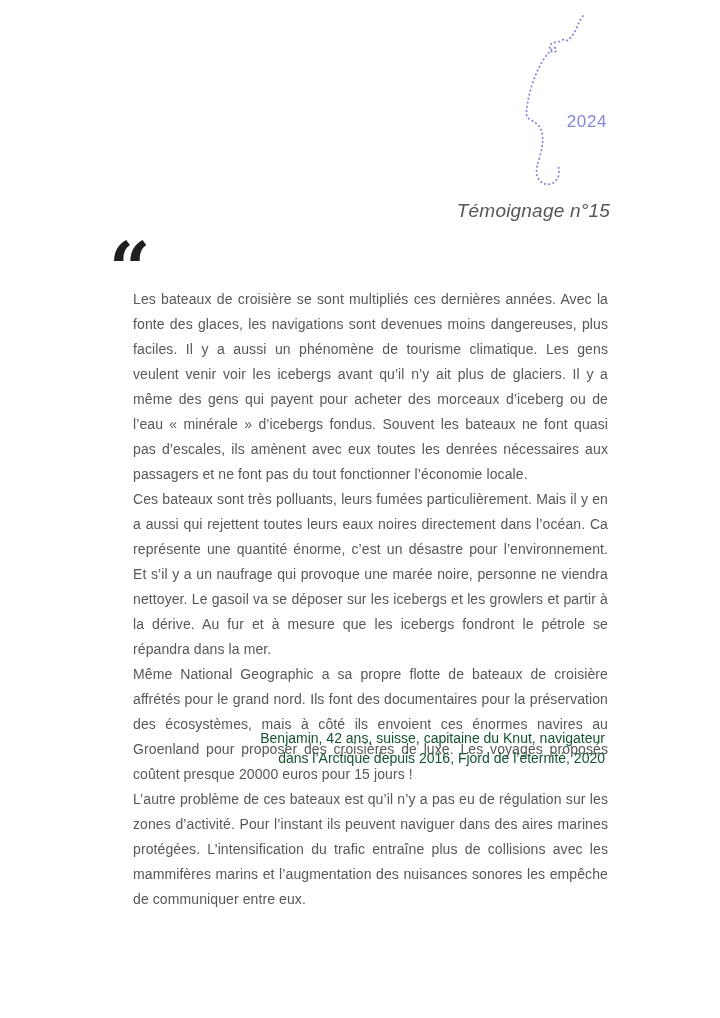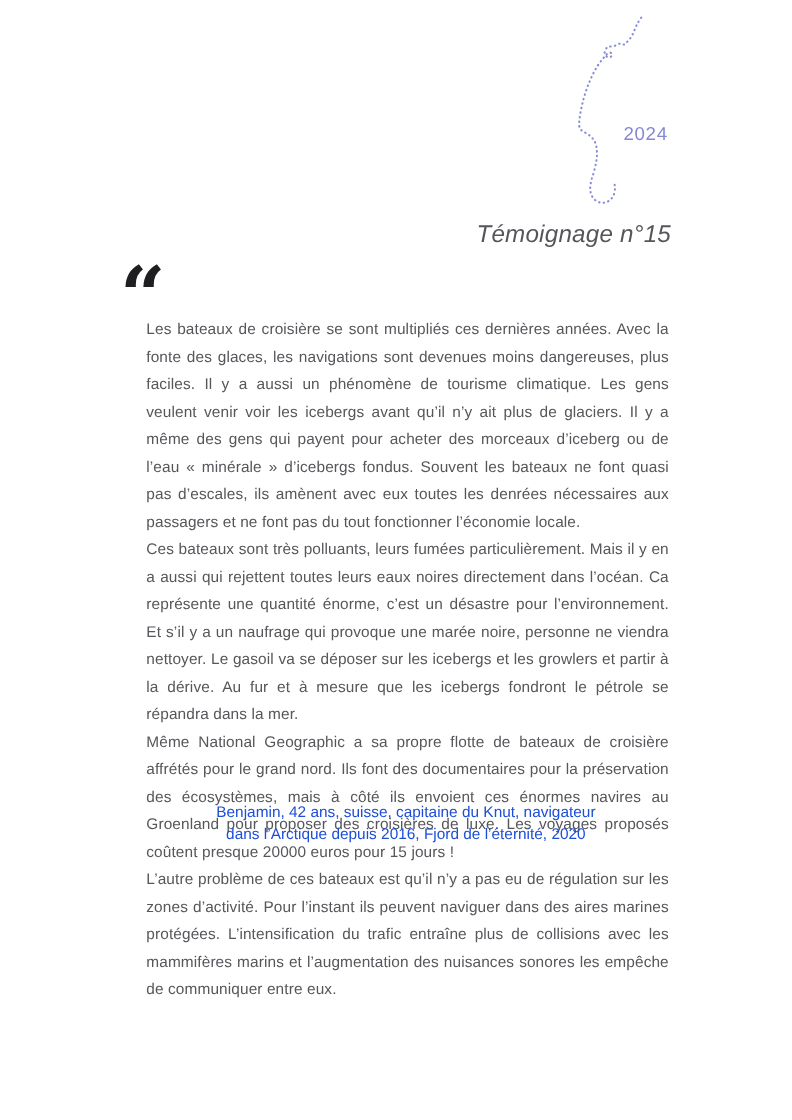--- a/index.html
+++ b/index.html
@@ -23,21 +23,21 @@
     top: 112px;
     right: 113px;
     font-size: 17px;
     letter-spacing: 0.6px;
     color: #8489d6;
   }
   .heading {
     position: absolute;
     top: 200px;
     right: 110px;
-    font-size: 22px;
+    font-size: 19px;
     font-style: italic;
     color: #55565a;
     letter-spacing: 0.2px;
   }
   .quote-mark {
     position: absolute;
     left: 109px;
     top: 233px;
     font-family: "DejaVu Serif", serif;
     font-weight: 700;
@@ -55,24 +55,24 @@
     text-align: justify;
     color: #56575b;
     letter-spacing: 0.1px;
   }
   .body-text p { margin: 0; padding: 0; }
   .attribution {
     position: absolute;
     left: 133px;
     top: 729px;
     width: 472px;
-    text-align: center;
+    text-align: right;
     font-size: 14px;
     line-height: 19.5px;
-    color: #1d4ed8;
+    color: #14532d;
   }
 </style>
 </head>
 <body>
 
 <div class="page">
 
   <svg class="coastline" viewBox="0 0 72 180" xmlns="http://www.w3.org/2000/svg" aria-hidden="true">
     <path fill="none" stroke="#858bd5" stroke-width="1.9" stroke-dasharray="0.4 3.8" stroke-linecap="round" d="M65 4
              C62 8 60.5 11 59 15

